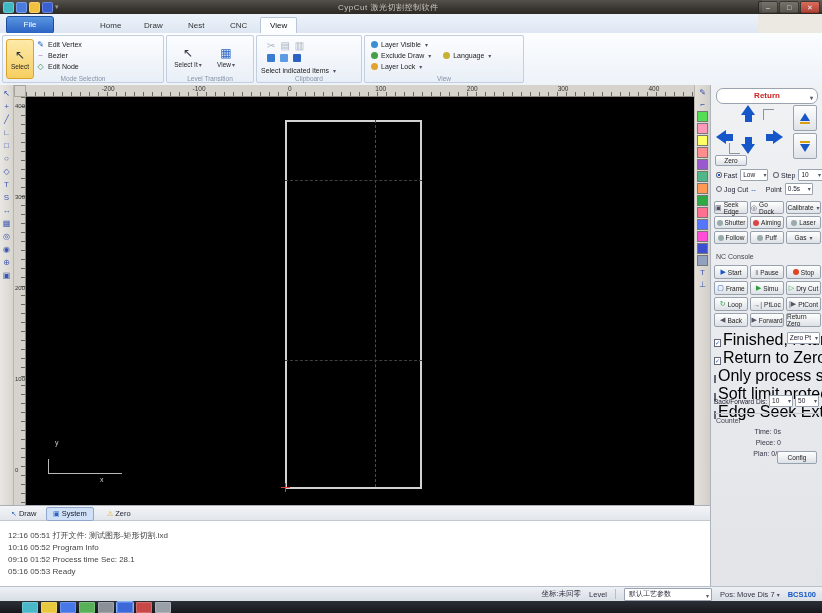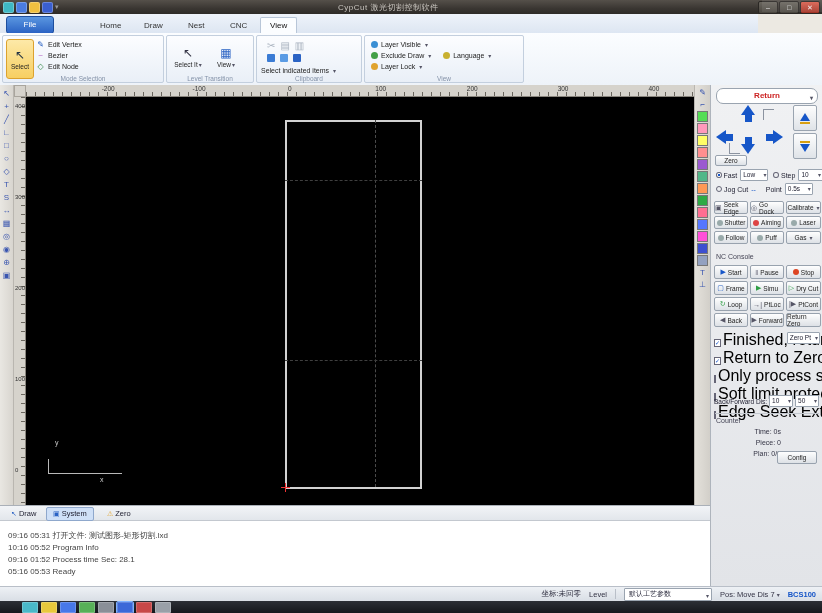--- a/index.html
+++ b/index.html
@@ -523,21 +523,21 @@
       <div class="ltab active" style="left:46px;">
         <span class="ticon" style="color:#2b63c4">▣</span>
         <span>System</span>
       </div>
       <div class="ltab" style="left:100px;">
         <span class="ticon" style="color:#e0a32e">⚠</span>
         <span>Zero</span>
       </div>
     </div>
     <div id="loglines">
-        <div class="logline">09:16 05:31 打开文件: 测试图形-矩形切割.lxd</div>
+        <div class="logline">12:16 05:51 打开文件: 测试图形-矩形切割.lxd</div>
         <div class="logline">10:16 05:52 Program Info</div>
         <div class="logline">09:16 01:52 Process time Sec: 28.1</div>
         <div class="logline">05:16 05:53 Ready</div>
       </div>
   </div>
 
   <div id="statusbar">
     <span>坐标:未回零</span>
     <span>Level</span>
     <span class="sb-sep"></span>

